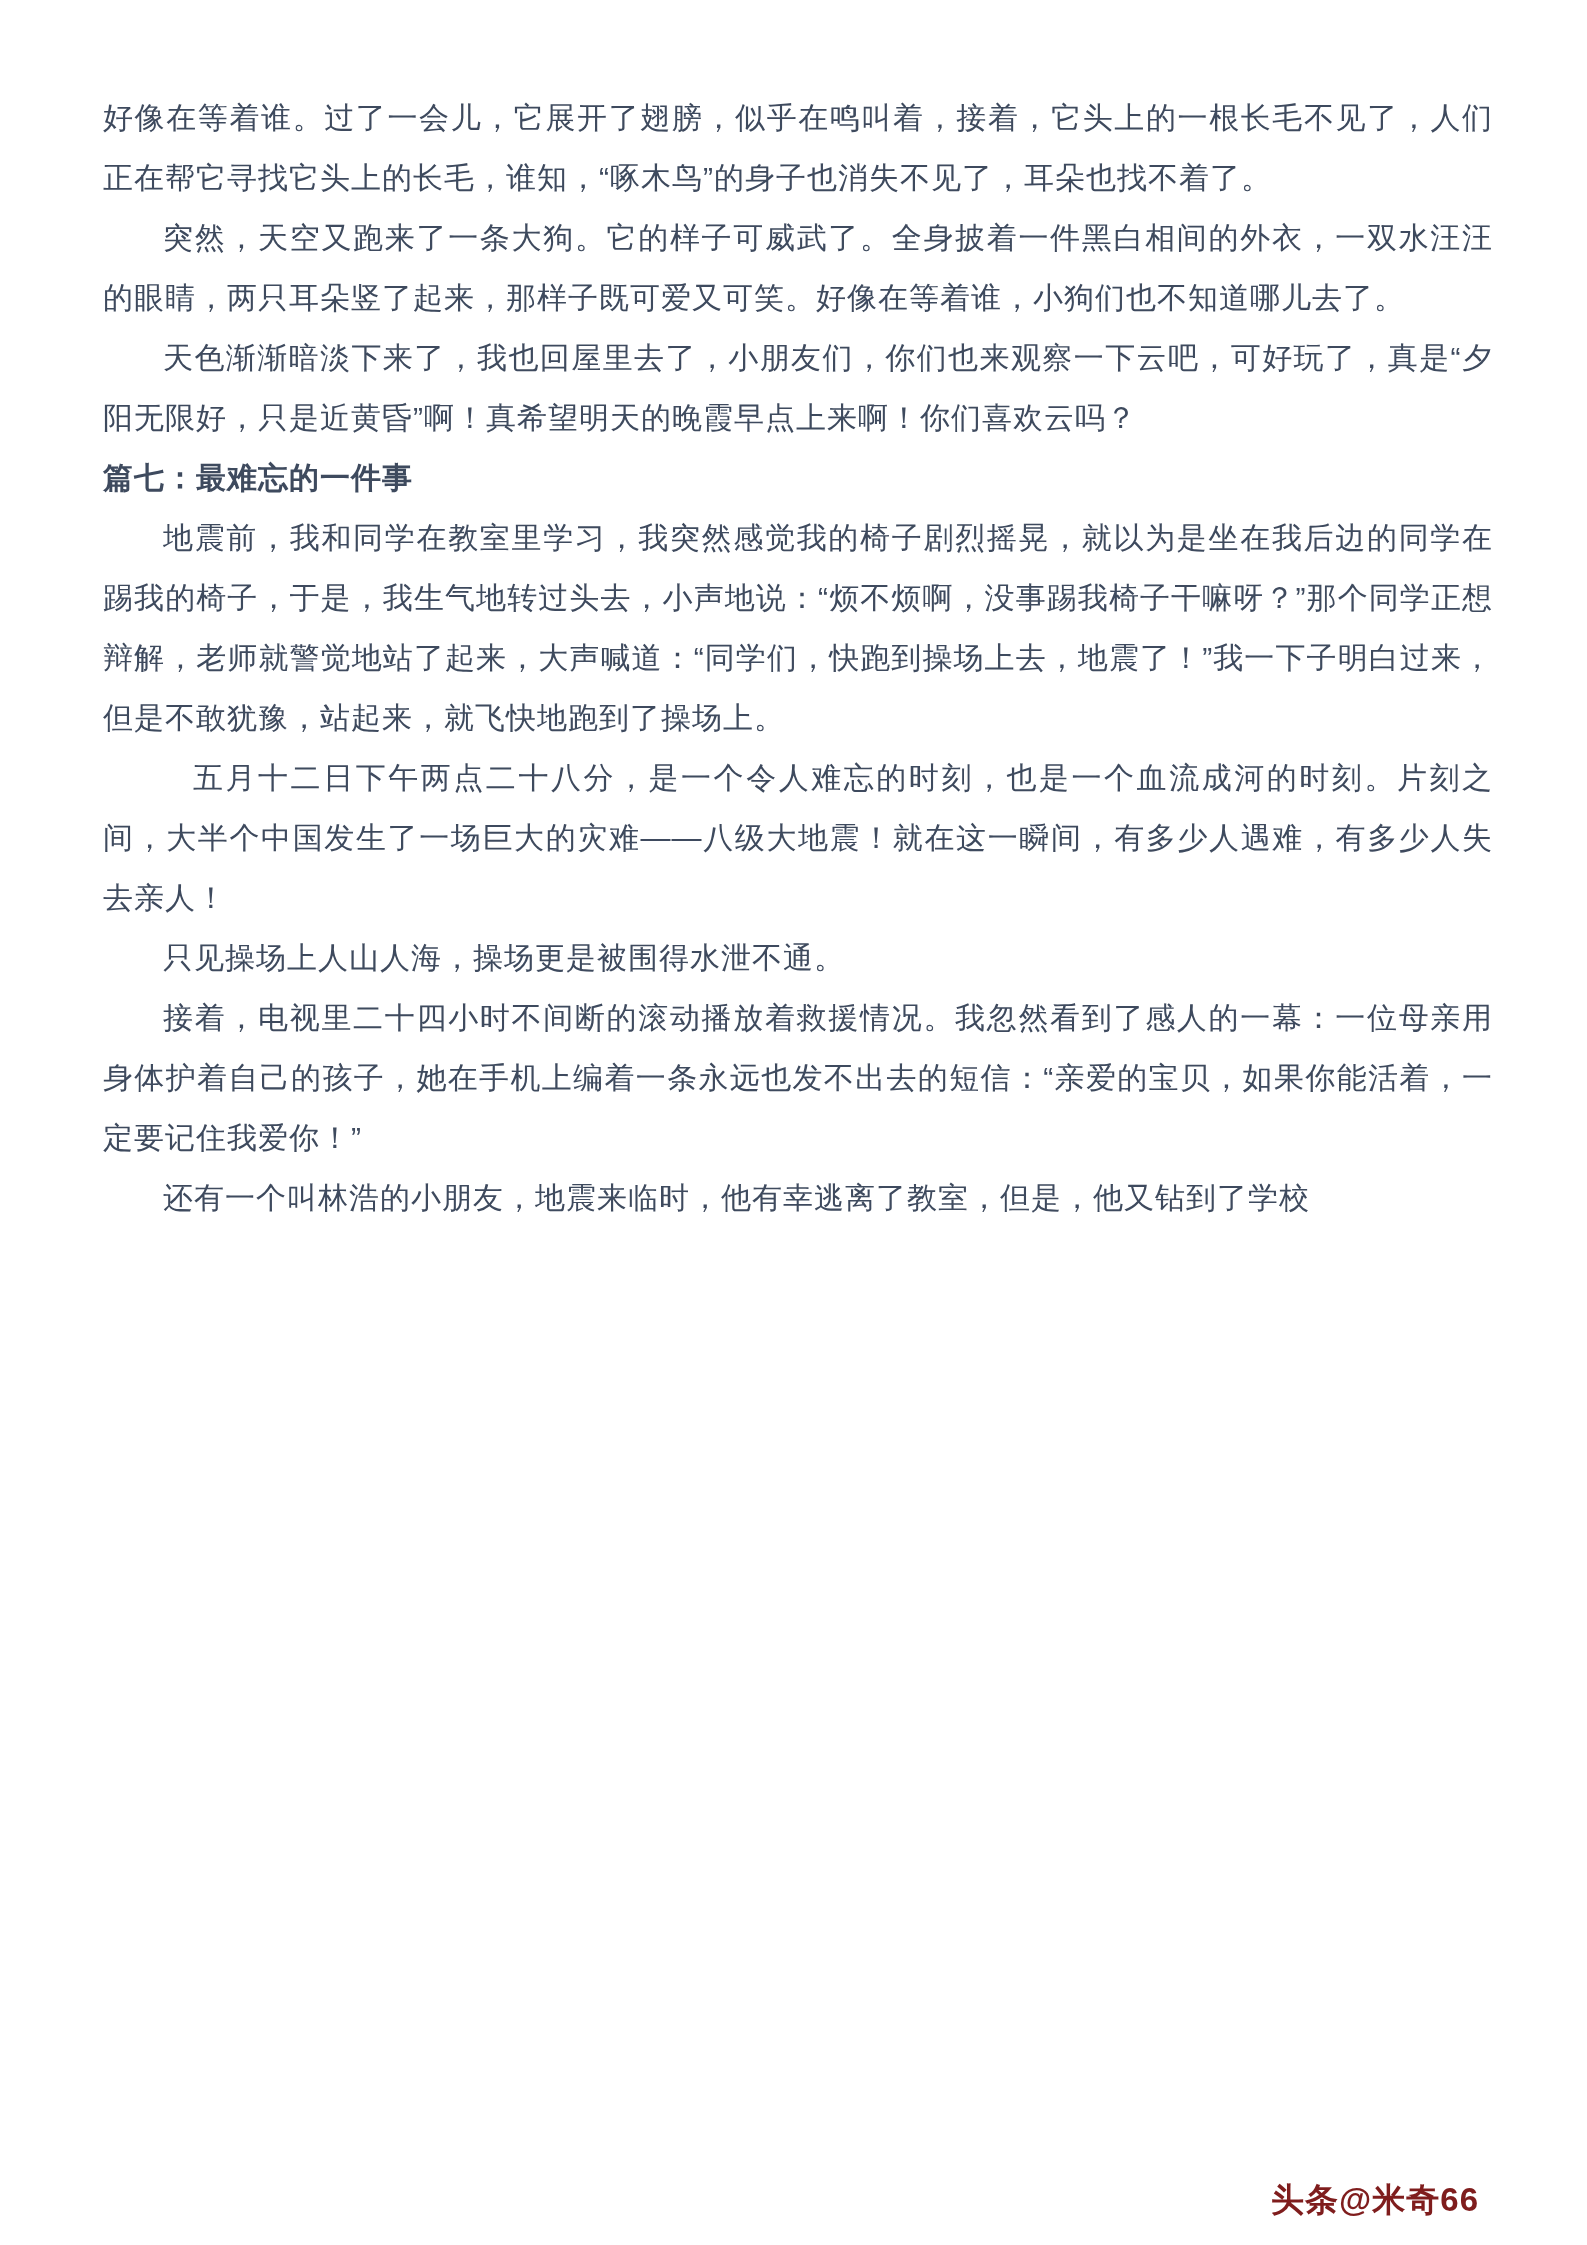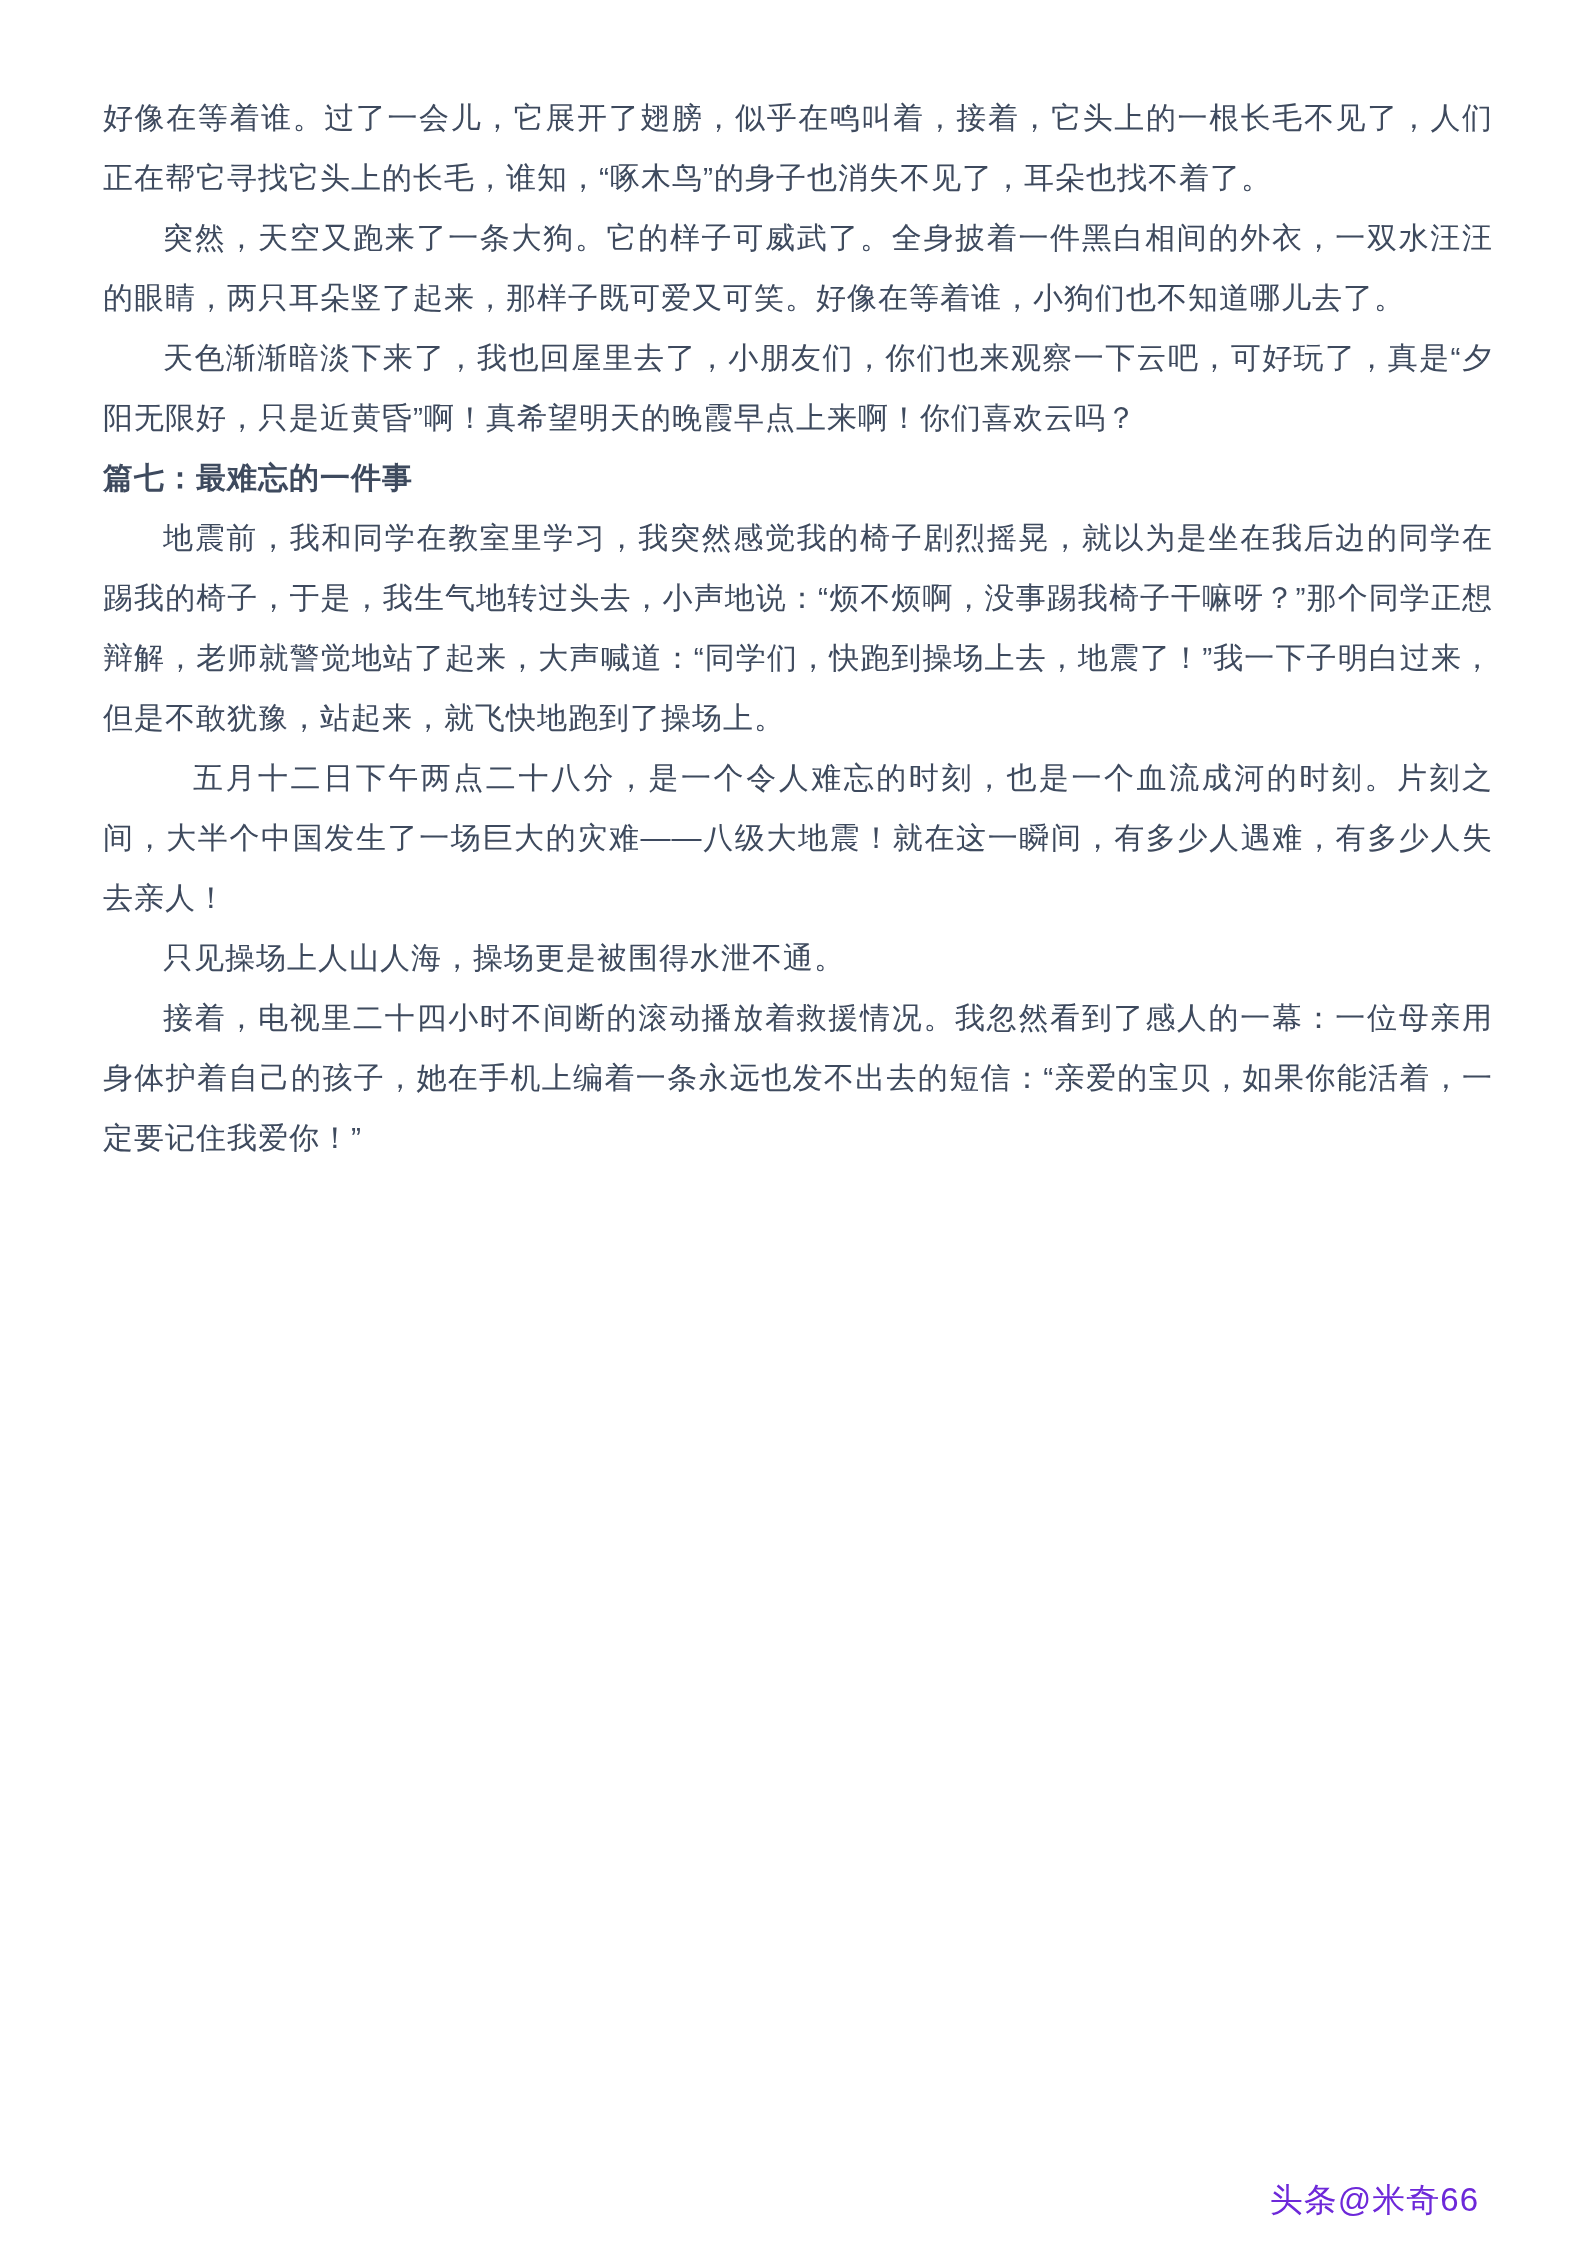--- a/index.html
+++ b/index.html
@@ -39,23 +39,23 @@
   .heading {
     margin: 0;
     font-weight: bold;
     text-indent: 0;
     color: #3e4a5e;
   }
   .watermark {
     position: absolute;
     right: 108px;
     bottom: 22px;
-    color: #6d28d9;
+    color: #7f1d1d;
     font-size: 33px;
-    font-weight: normal;
+    font-weight: bold;
     letter-spacing: 1px;
     text-align: center;
   }
 </style>
 </head>
 <body>
 
 <div class="page">
   <div class="doc">
 
@@ -69,17 +69,18 @@
 
     <p class="para">地震前，我和同学在教室里学习，我突然感觉我的椅子剧烈摇晃，就以为是坐在我后边的同学在踢我的椅子，于是，我生气地转过头去，小声地说：“烦不烦啊，没事踢我椅子干嘛呀？”那个同学正想辩解，老师就警觉地站了起来，大声喊道：“同学们，快跑到操场上去，地震了！”我一下子明白过来，但是不敢犹豫，站起来，就飞快地跑到了操场上。</p>
 
     <p class="para deep-indent">五月十二日下午两点二十八分，是一个令人难忘的时刻，也是一个血流成河的时刻。片刻之间，大半个中国发生了一场巨大的灾难——八级大地震！就在这一瞬间，有多少人遇难，有多少人失去亲人！</p>
 
     <p class="para">只见操场上人山人海，操场更是被围得水泄不通。</p>
 
 
     <p class="para">接着，电视里二十四小时不间断的滚动播放着救援情况。我忽然看到了感人的一幕：一位母亲用身体护着自己的孩子，她在手机上编着一条永远也发不出去的短信：“亲爱的宝贝，如果你能活着，一定要记住我爱你！”</p>
 
+    <p class="para">还有一个叫林浩的小朋友，地震来临时，他有幸逃离了教室，但是，他又钻到了学校</p>
 
   </div>
 
   <div class="watermark">头条@米奇66</div>
 </div>
 
 </body></html>

